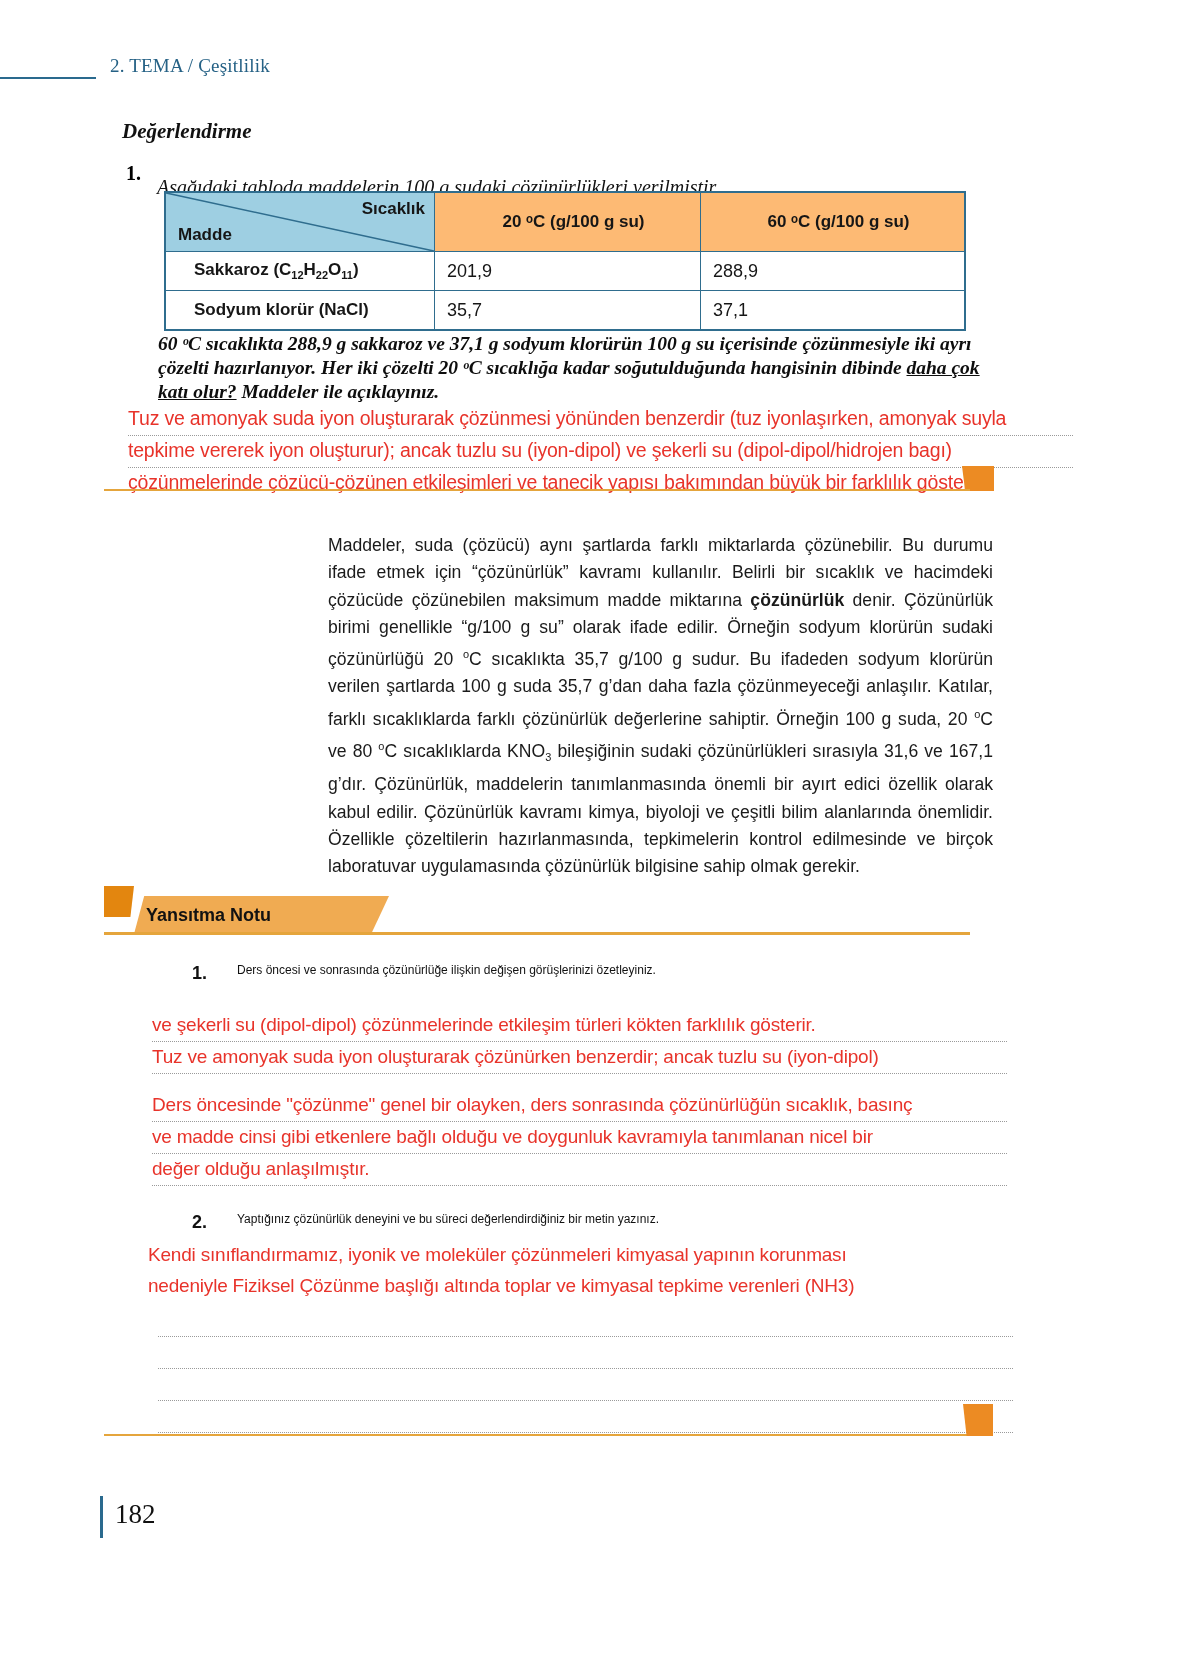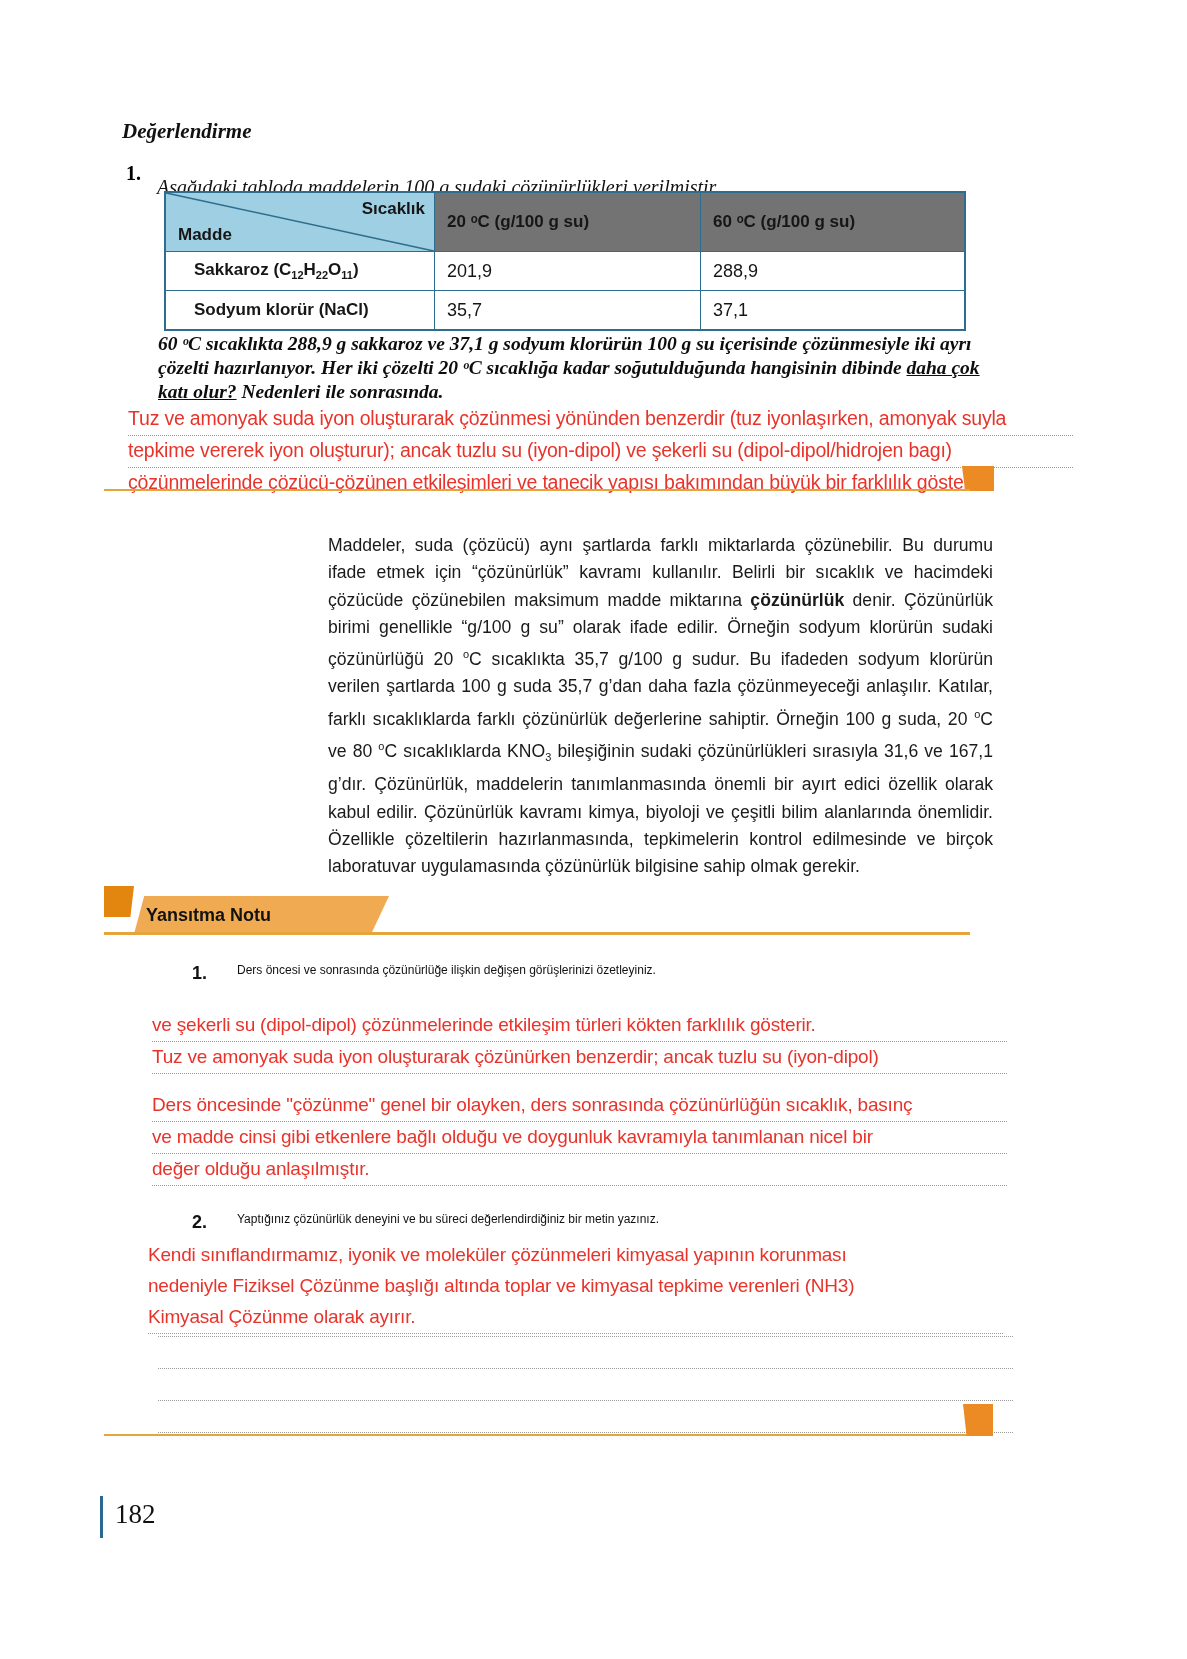--- a/index.html
+++ b/index.html
@@ -97,22 +97,23 @@
   }
   .tbl td {
     border: 1px solid #2f6d8e;
     padding: 0;
     vertical-align: middle;
     font-size: 17px;
     font-weight: bold;
     color: #161616;
   }
   .hdr-cell {
-    background: #737373;
+    background: #fdba74;
     height: 58px;
+    text-align: center;
   }
   .corner {
     position: relative;
     background: #9ecfe2;
     height: 58px;
     overflow: hidden;
   }
   .corner .diag {
     position: absolute;
     left: 0; top: 0;
@@ -338,20 +339,24 @@
     font-family: "Liberation Serif", serif;
     font-size: 27px;
     color: #111;
   }
 </style>
 </head>
 <body>
 
 <div class="page">
 
+  <div class="header">
+    <div class="header-rule"></div>
+    <div class="header-title">2. TEMA / Çeşitlilik</div>
+  </div>
 
   <div class="degerlendirme">Değerlendirme</div>
 
   <div class="q1-row">
     <span class="q1-num">1.</span>
     <span class="q1-text">Aşağıdaki tabloda maddelerin 100 g sudaki çözünürlükleri verilmiştir.</span>
   </div>
 
   <div class="table-wrap">
     <table class="tbl">
@@ -395,21 +400,21 @@
               <div class="pad val">37,1</div>
             </td>
       </tr>
     </tbody>
       </table>
   </div>
 
   <div class="prompt">
     <div>60 ᵒC sıcaklıkta 288,9 g sakkaroz ve 37,1 g sodyum klorürün 100 g su içerisinde çözünmesiyle iki ayrı</div>
     <div><span>çözelti hazırlanıyor. Her iki çözelti 20 ᵒC sıcaklığa kadar soğutulduğunda hangisinin dibinde </span><span class="u">daha çok</span></div>
-    <div><span class="u">katı olur?</span><span> Nedenleri ile sonrasında.</span></div>
+    <div><span class="u">katı olur?</span><span> Maddeler ile açıklayınız.</span></div>
   </div>
 
   <div class="ans-block-1">
     <div class="ans-line">Tuz ve amonyak suda iyon oluşturarak çözünmesi yönünden benzerdir (tuz iyonlaşırken, amonyak suyla</div>
     <div class="ans-line">tepkime vererek iyon oluşturur); ancak tuzlu su (iyon-dipol) ve şekerli su (dipol-dipol/hidrojen bagı)</div>
     <div class="ans-line nodots">çözünmelerinde çözücü-çözünen etkileşimleri ve tanecik yapısı bakımından büyük bir farklılık gösterir.</div>
   </div>
   <div class="orange-tab-small"></div>
   <div class="rule-orange-1"></div>
 
@@ -439,21 +444,20 @@
   </div>
 
   <div class="rq" style="left:192px; top:1212px;">
     <span class="rq-num">2.</span>
     <span class="rq-text">Yaptığınız çözünürlük deneyini ve bu süreci değerlendirdiğiniz bir metin yazınız.</span>
   </div>
 
   <div class="ansgroup" style="left:148px; top:1240px;">
     <div class="ans-line nodots">Kendi sınıflandırmamız, iyonik ve moleküler çözünmeleri kimyasal yapının korunması</div>
     <div class="ans-line nodots">nedeniyle Fiziksel Çözünme başlığı altında toplar ve kimyasal tepkime verenleri (NH3)</div>
-    <div class="ans-line">Kimyasal Çözünme olarak ayırır.</div>
   </div>
 
   <div class="blank-lines">
     <div class="blank-line"></div>
     <div class="blank-line"></div>
     <div class="blank-line"></div>
     <div class="blank-line"></div>
   </div>
 
   <div class="rule-bottom"></div>

